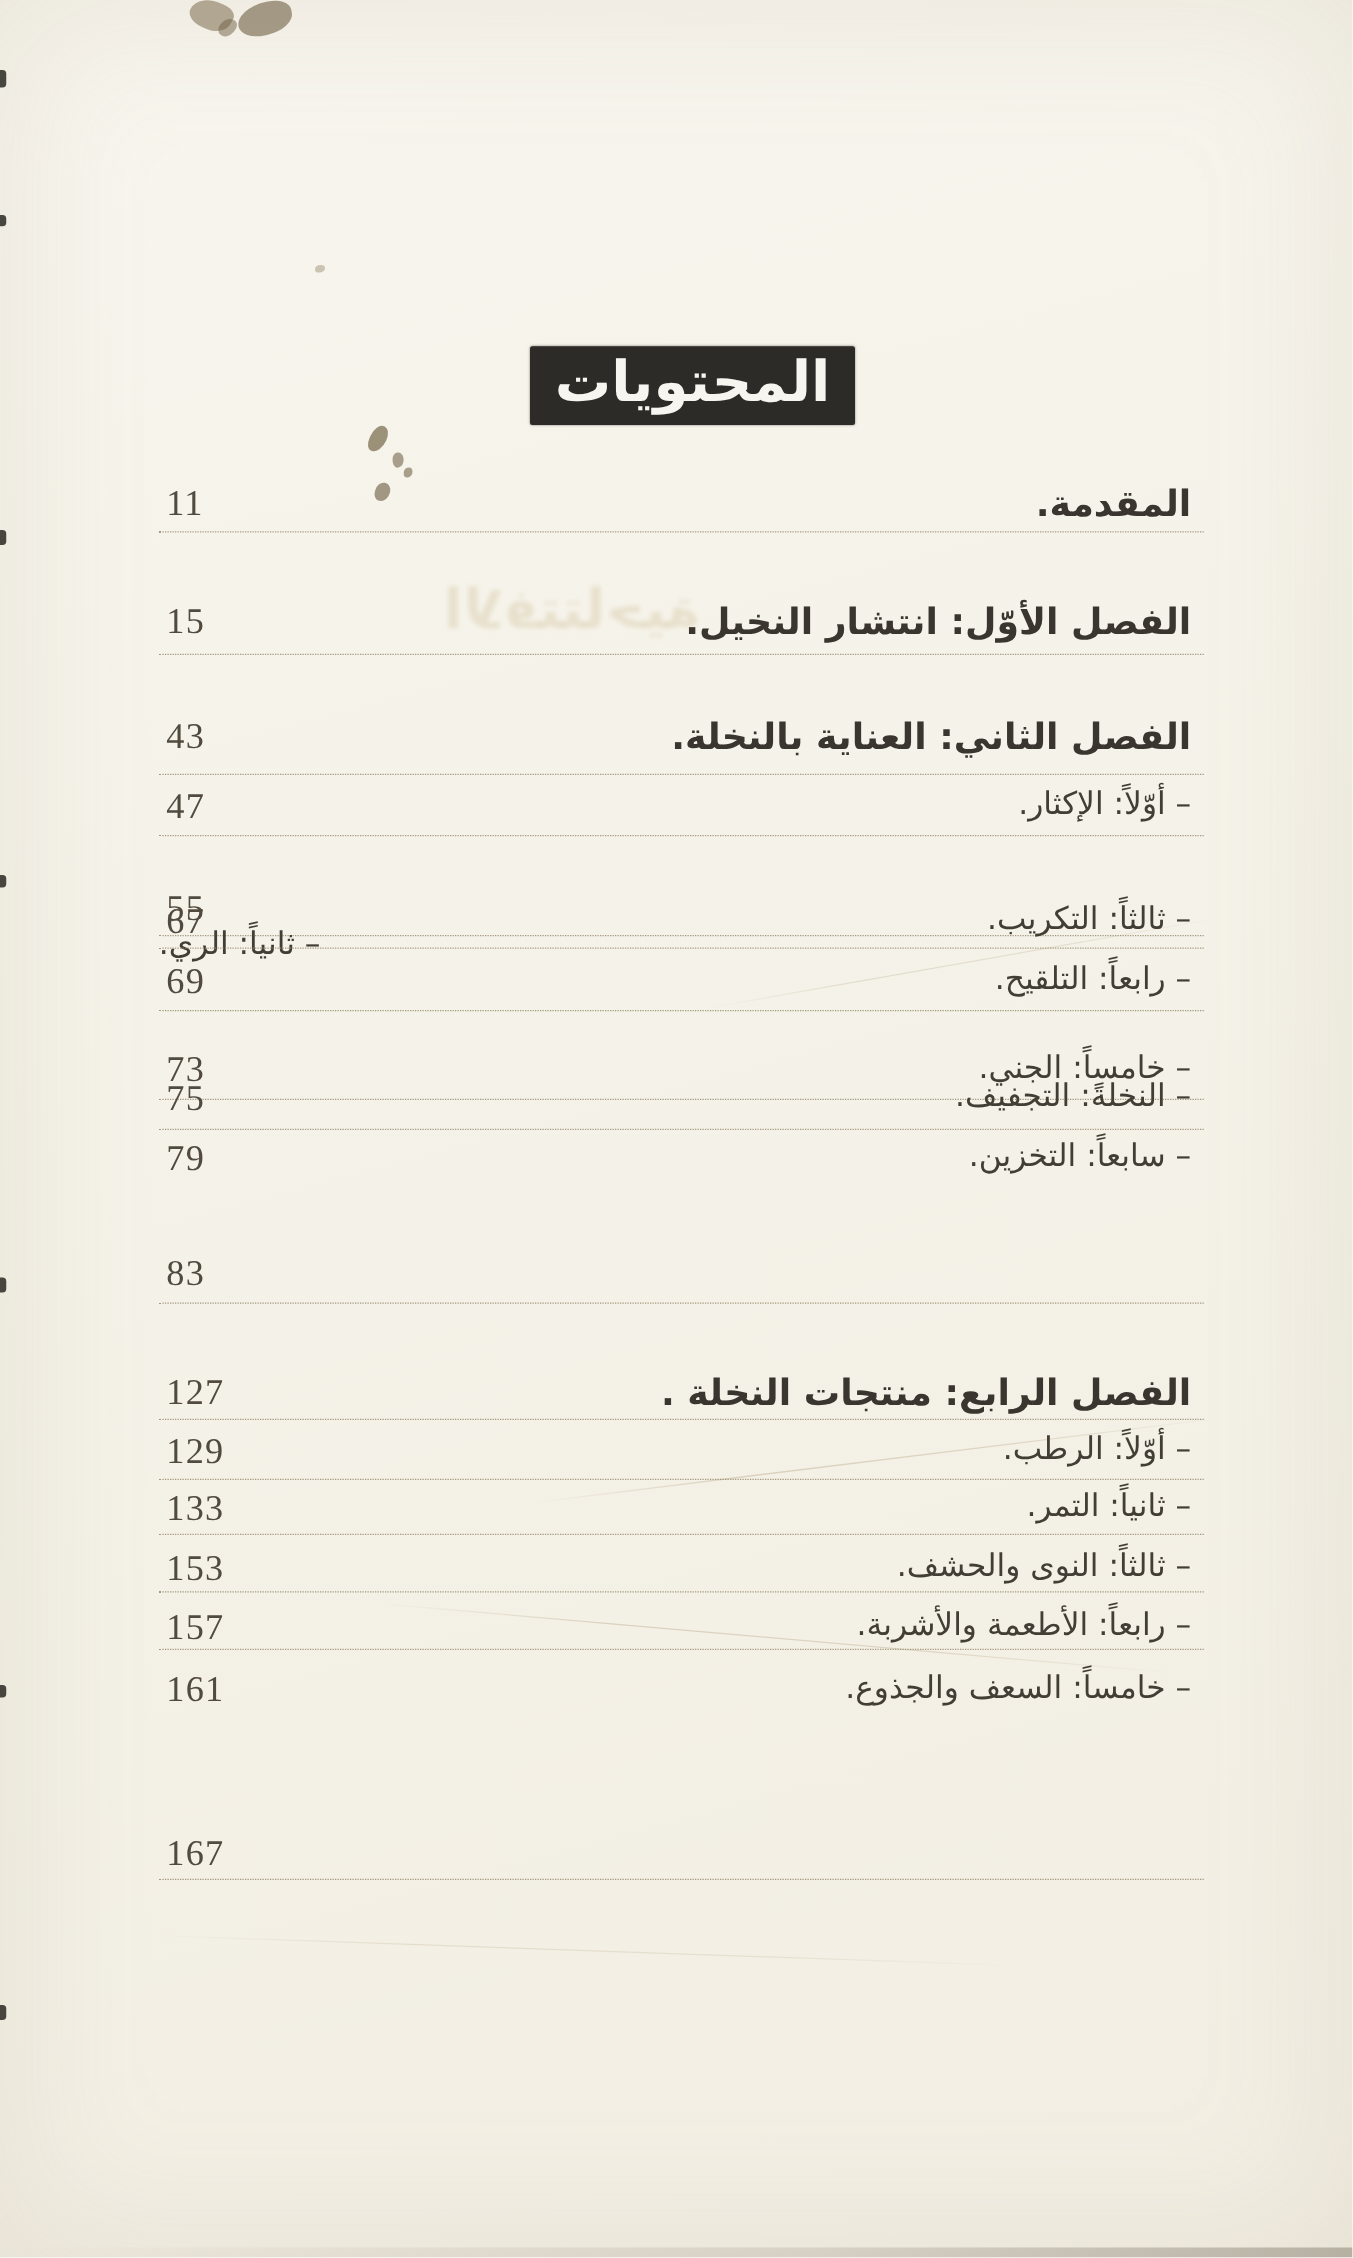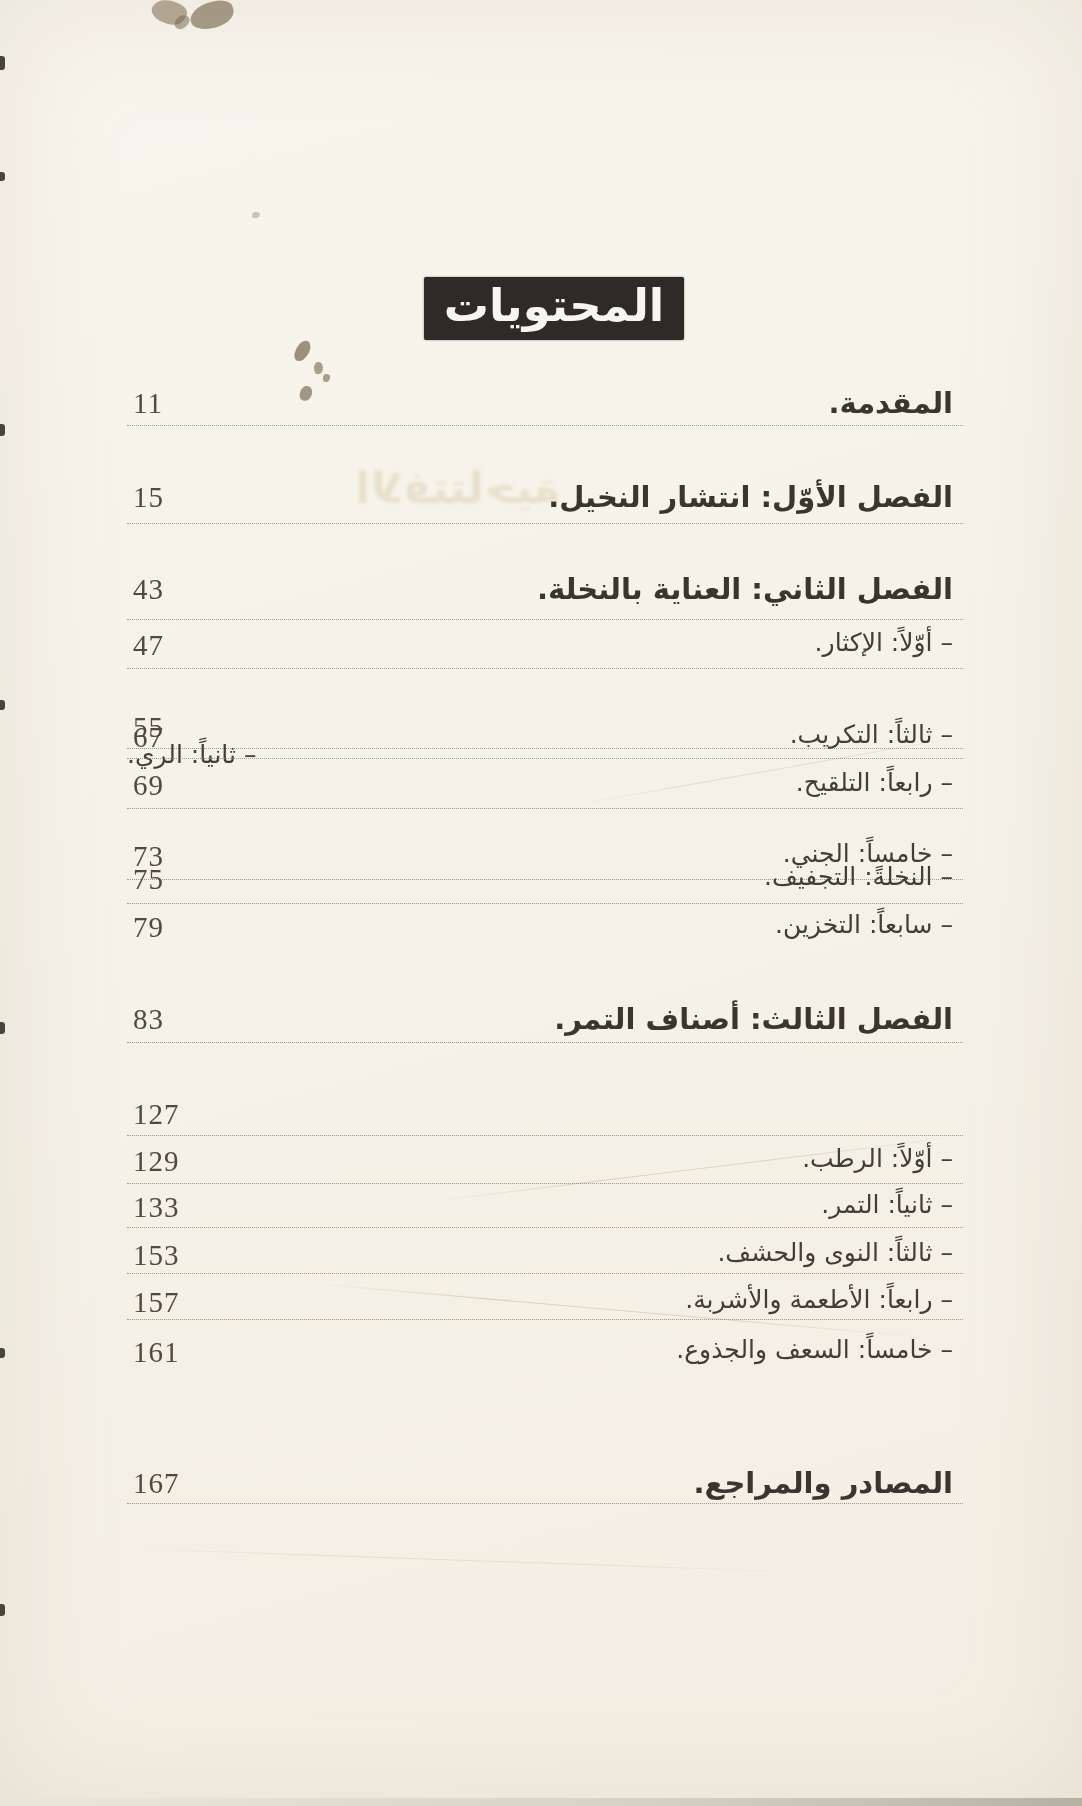--- a/index.html
+++ b/index.html
@@ -175,24 +175,24 @@
       <div class="toc-row sub ruled" style="top: 864px; height: 39px;">
         <span class="page-num">75</span>
         <span class="entry-title">– النخلةً: التجفيف.</span>
       </div>
       <div class="toc-row sub" style="top: 912px; height: 38px;">
         <span class="page-num">79</span>
         <span class="entry-title">– سابعاً: التخزين.</span>
       </div>
       <div class="toc-row chapter ruled" style="top: 1004px; height: 38px;">
         <span class="page-num">83</span>
-        <span class="entry-title">الفصل الثالث: أصناف التمر.</span>
       </div>
       <div class="toc-row chapter ruled" style="top: 1099px; height: 36px;">
         <span class="page-num">127</span>
+        <span class="entry-title">الفصل الرابع: منتجات النخلة .</span>
       </div>
       <div class="toc-row sub ruled" style="top: 1146px; height: 37px;">
         <span class="page-num">129</span>
         <span class="entry-title">– أوّلاً: الرطب.</span>
       </div>
       <div class="toc-row sub ruled" style="top: 1192px; height: 35px;">
         <span class="page-num">133</span>
         <span class="entry-title">– ثانياً: التمر.</span>
       </div>
       <div class="toc-row sub ruled" style="top: 1240px; height: 33px;">
@@ -202,17 +202,16 @@
       <div class="toc-row sub ruled" style="top: 1287px; height: 32px;">
         <span class="page-num">157</span>
         <span class="entry-title">– رابعاً: الأطعمة والأشربة.</span>
       </div>
       <div class="toc-row sub" style="top: 1337px; height: 36px;">
         <span class="page-num">161</span>
         <span class="entry-title">– خامساً: السعف والجذوع.</span>
       </div>
       <div class="toc-row chapter ruled" style="top: 1468px; height: 35px;">
         <span class="page-num">167</span>
-        <span class="entry-title">المصادر والمراجع.</span>
       </div>
     </div>
 
 </div>
 
 </body></html>

